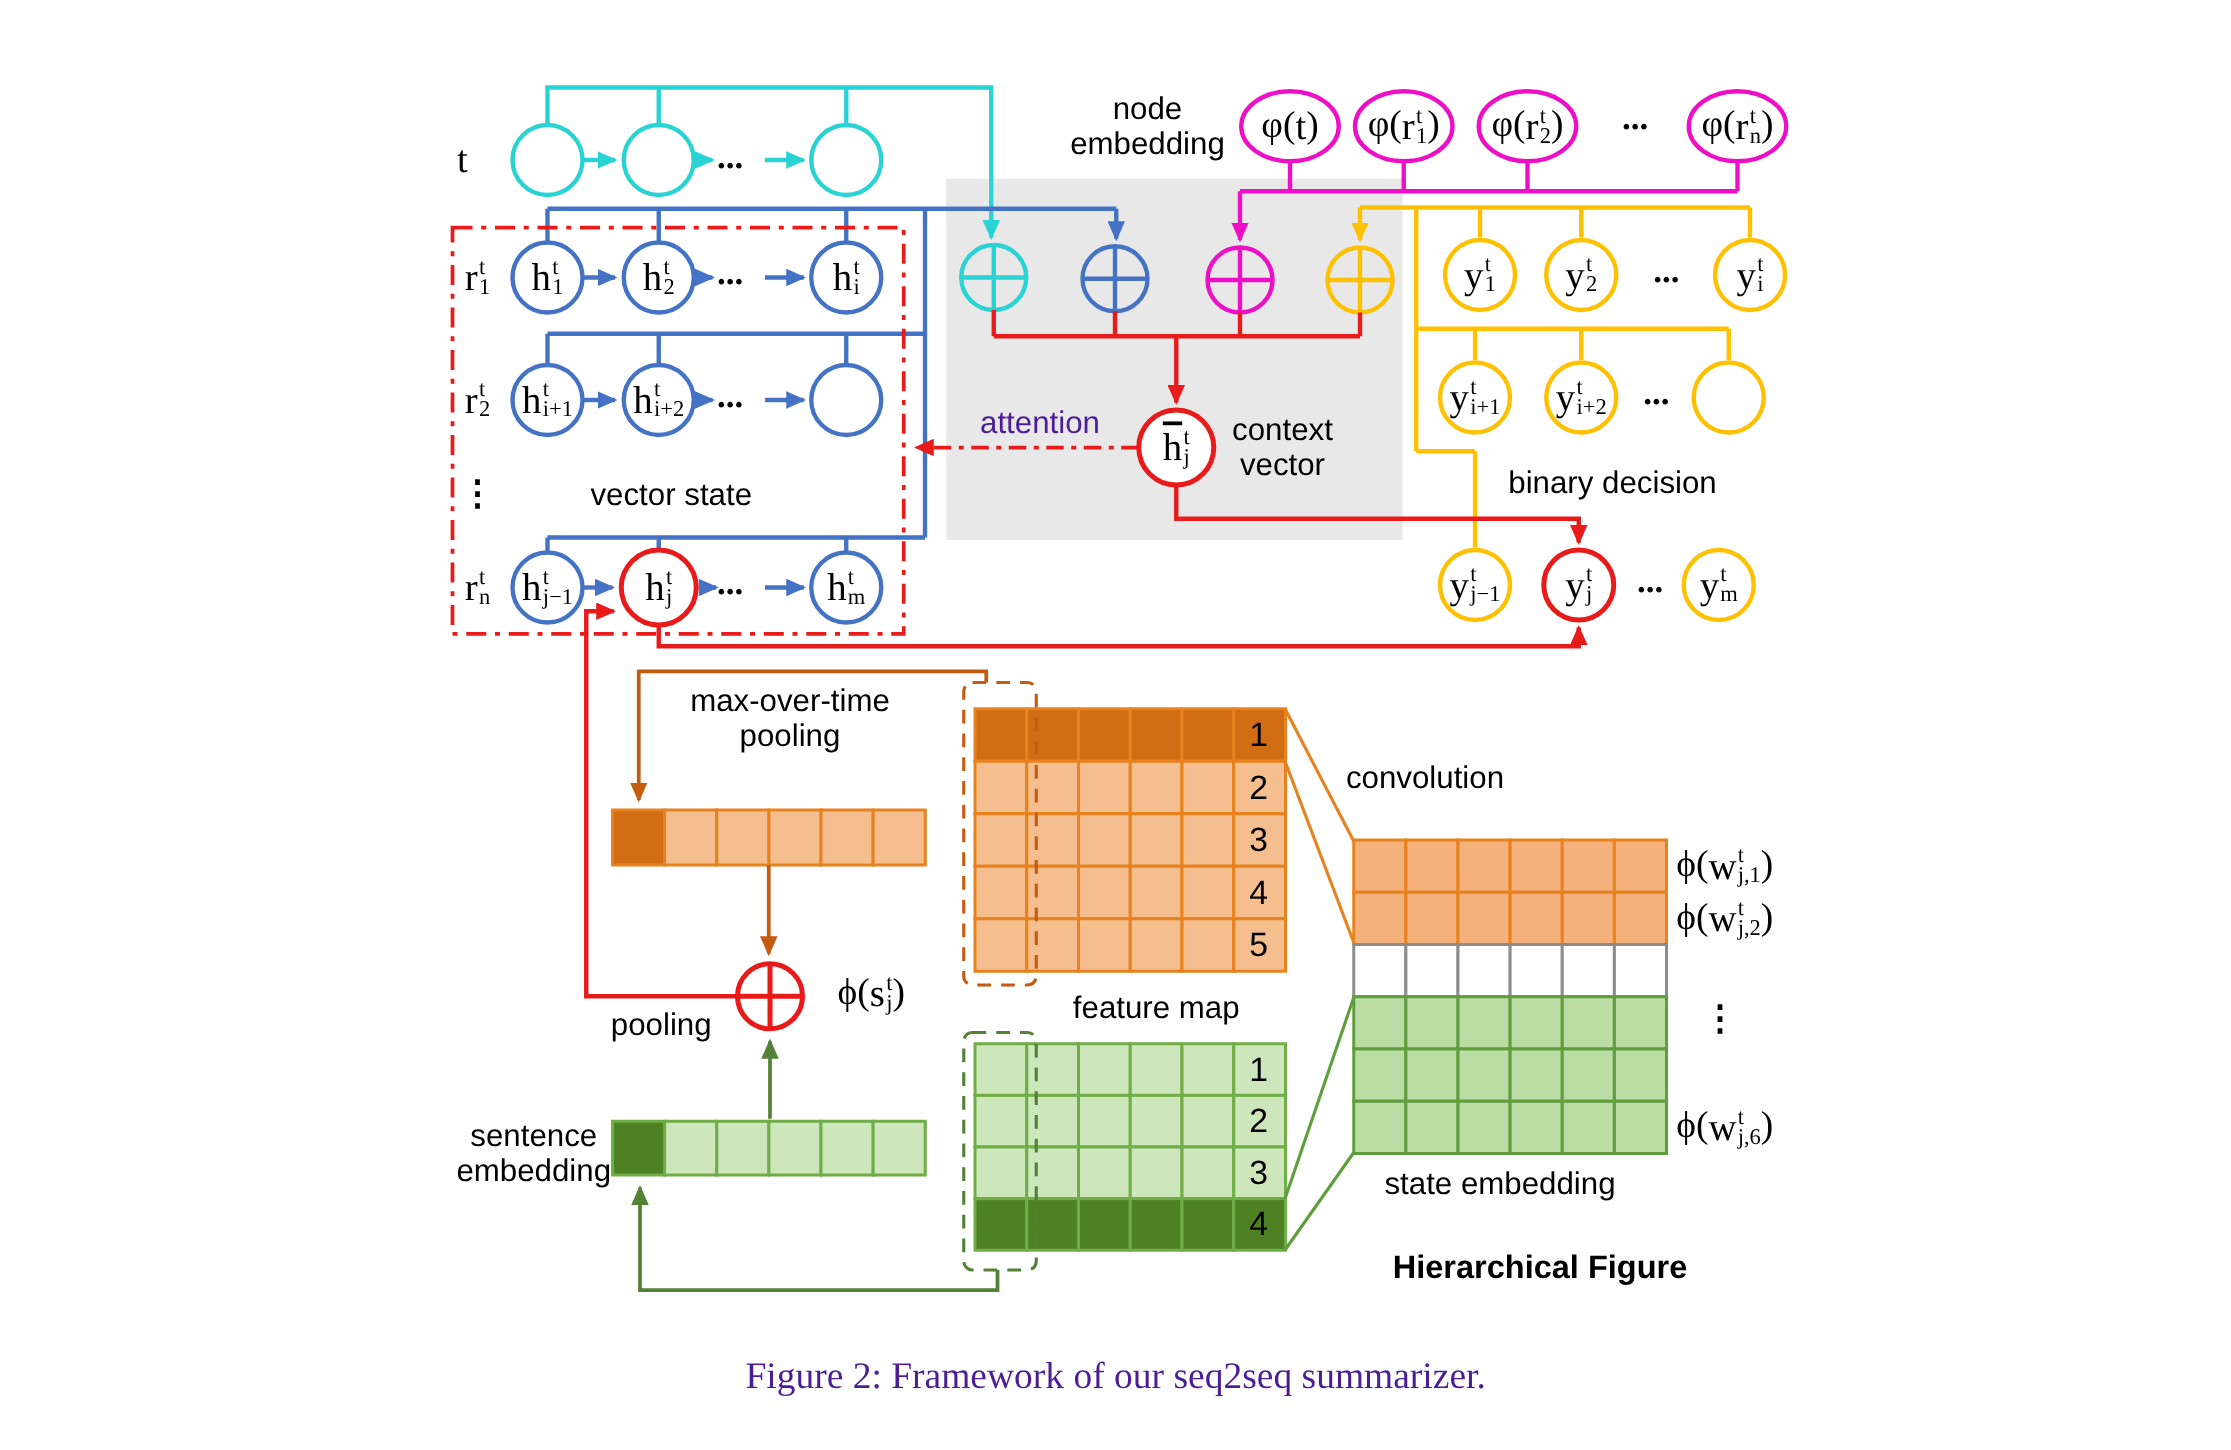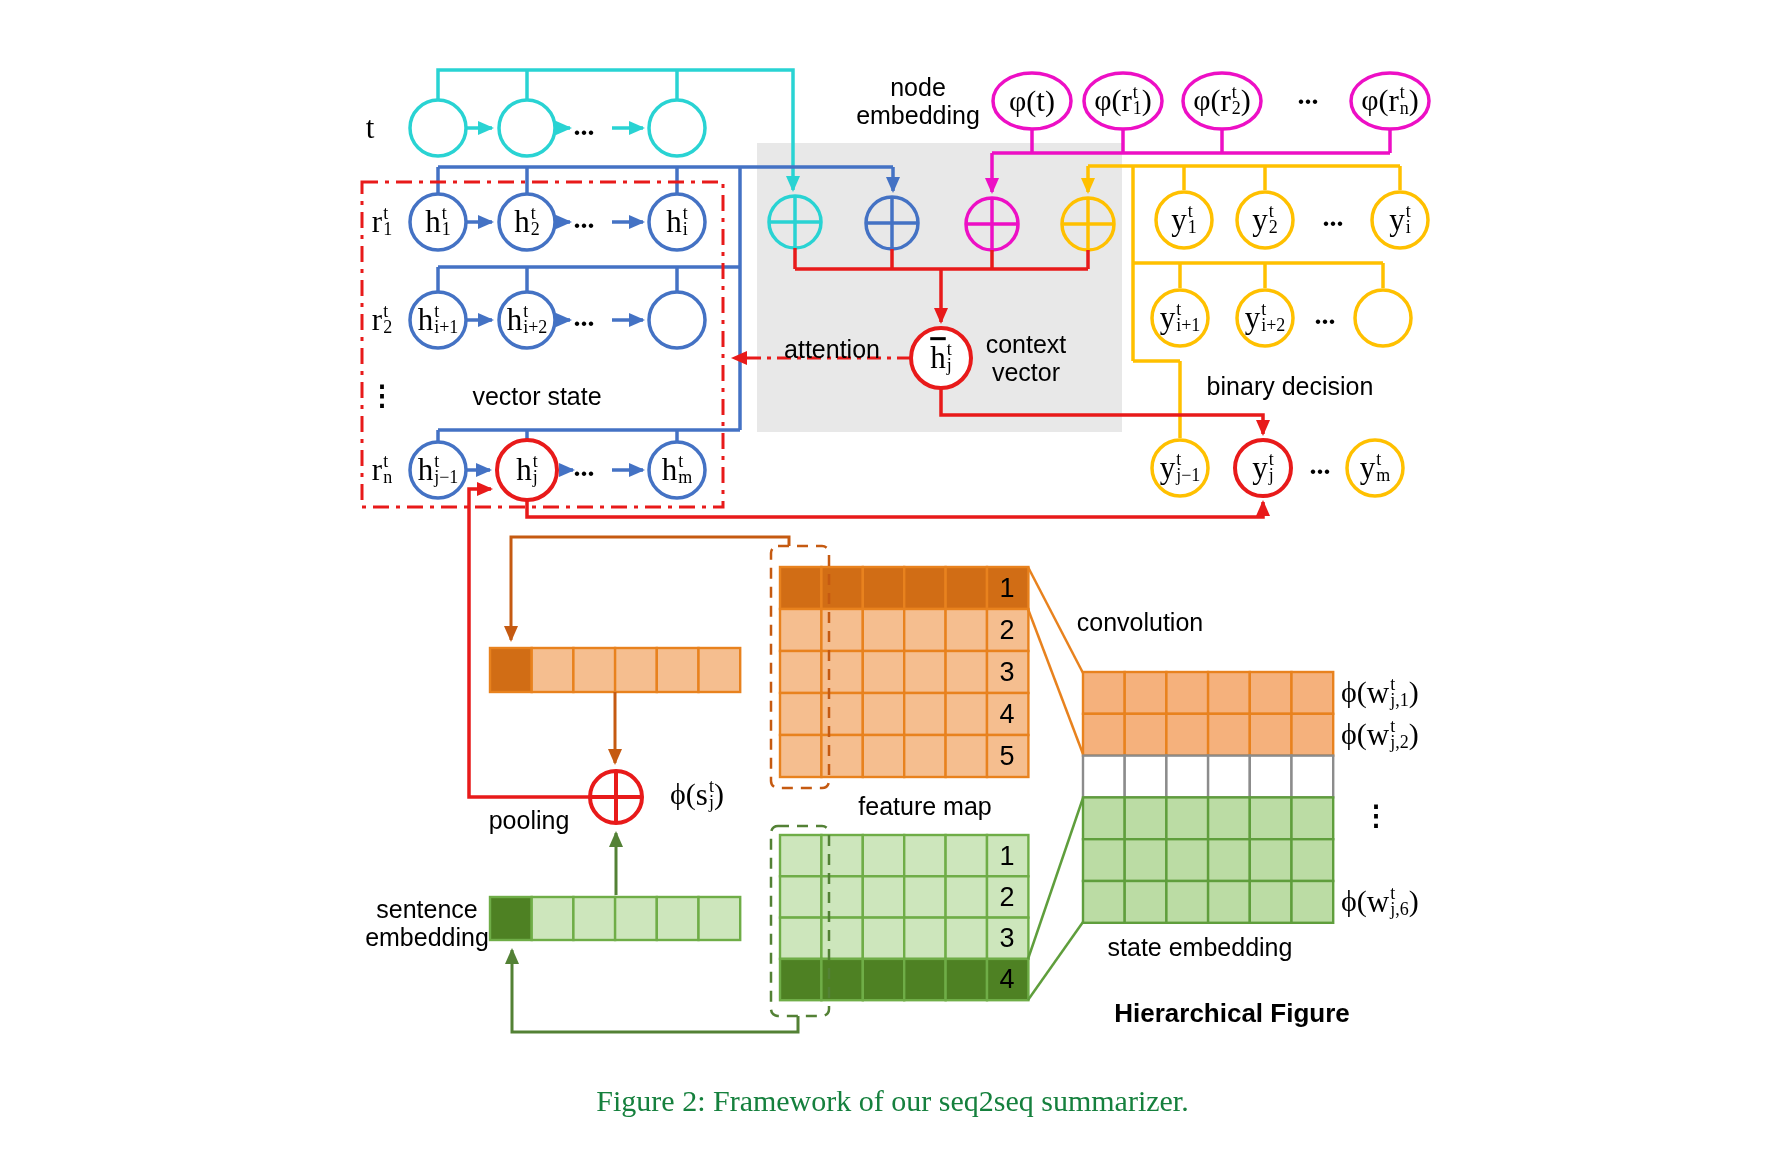--- a/index.html
+++ b/index.html
@@ -2,35 +2,35 @@
 <html><head>
 <meta charset="utf-8">
 <style>
   html,body{margin:0;padding:0;background:#ffffff;}
   #canvas{position:relative;width:1785px;height:1160px;background:#ffffff;overflow:hidden;
           font-family:"Liberation Sans",sans-serif;}
   #diagram-svg{position:absolute;left:0;top:0;}
   .lbl{position:absolute;transform:translate(-50%,-50%);color:#000;font-size:25px;
        line-height:1.12;text-align:center;white-space:nowrap;}
   .lbl.bold{font-weight:bold;font-size:26px;}
-  .lbl.red{color:#000000;margin-top:11px;}
+  .lbl.red{color:#4c1d95;}
   .lbl.num{font-size:27px;}
   .math{position:absolute;transform:translate(-50%,-52%);display:flex;align-items:center;
         font-family:"Liberation Serif",serif;color:#000;white-space:nowrap;}
   .math.ml-left{transform:translate(0,-50%);}
   .mbase{font-size:31px;line-height:1;}
   .movl{text-decoration:overline;}
   .mscr{display:inline-flex;flex-direction:column;align-items:flex-start;margin-left:1px;}
   .msup{font-size:18px;line-height:0.9;}
   .msub{font-size:18px;line-height:0.9;}
   .mpre,.mpost{font-size:30px;line-height:1;}
   .dots{font-family:"Liberation Serif",serif;font-size:28px;font-weight:bold;}
   .vdots{font-family:"Liberation Serif",serif;font-size:28px;font-weight:bold;}
   .caption{position:absolute;left:0;width:1785px;text-align:center;
-           font-family:"Liberation Serif",serif;font-size:30px;color:#15803d;}
+           font-family:"Liberation Serif",serif;font-size:30px;color:#4c1d95;}
 </style>
 </head>
 <body>
 
 <div id="canvas">
 
 <svg id="diagram-svg" width="1785" height="1160" viewBox="0 0 1785 1160">
   <defs>
     <marker id="mk-cyan" viewBox="0 0 16 14" refX="14" refY="7" markerWidth="16" markerHeight="14" markerUnits="userSpaceOnUse" orient="auto">
           <path d="M0,0 L16,7 L0,14 z" fill="#29D3D3"></path>
@@ -495,20 +495,23 @@
 <div class="lbl dots" style="left:1320px;top:465px">...</div>
 <div class="math" style="left:1375px;top:468px">
       <span class="mbase">y</span>
       <span class="mscr">
         <span class="msup">t</span>
         <span class="msub">m</span>
       </span>
     </div>
 
 
+<div class="lbl" style="left:632px;top:575px">
+  <span>max-over-time</span><br><span>pooling</span>
+</div>
 <div class="lbl" style="left:529px;top:820px">pooling</div>
 <div class="math" style="left:697px;top:795px">
       <span class="mpre">ϕ(</span>
       <span class="mbase">s</span>
       <span class="mscr">
         <span class="msup">t</span>
         <span class="msub">j</span>
       </span>
       <span class="mpost">)</span>
     </div>

